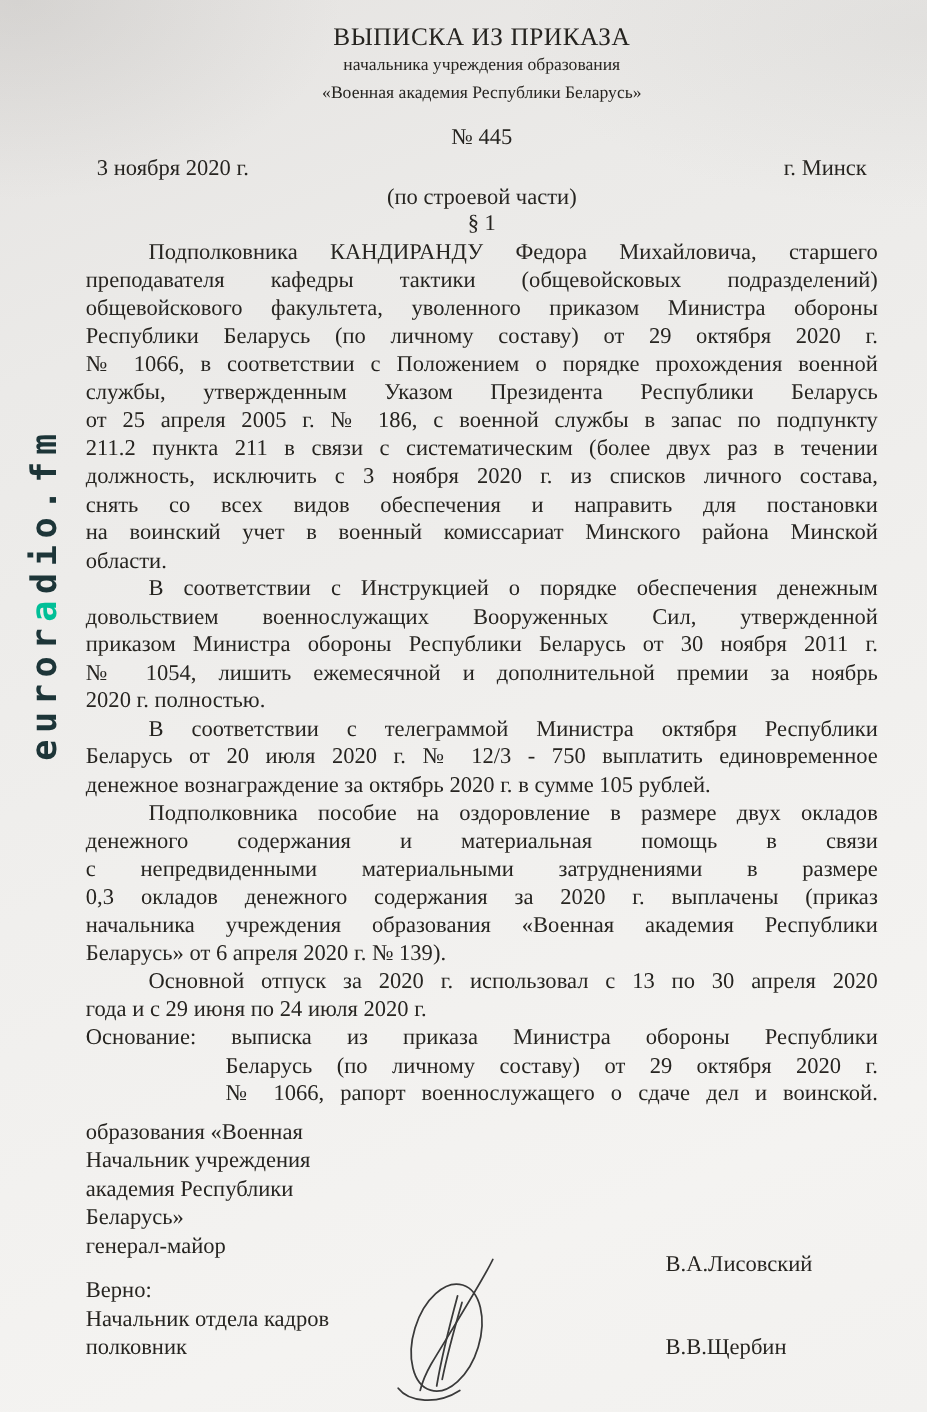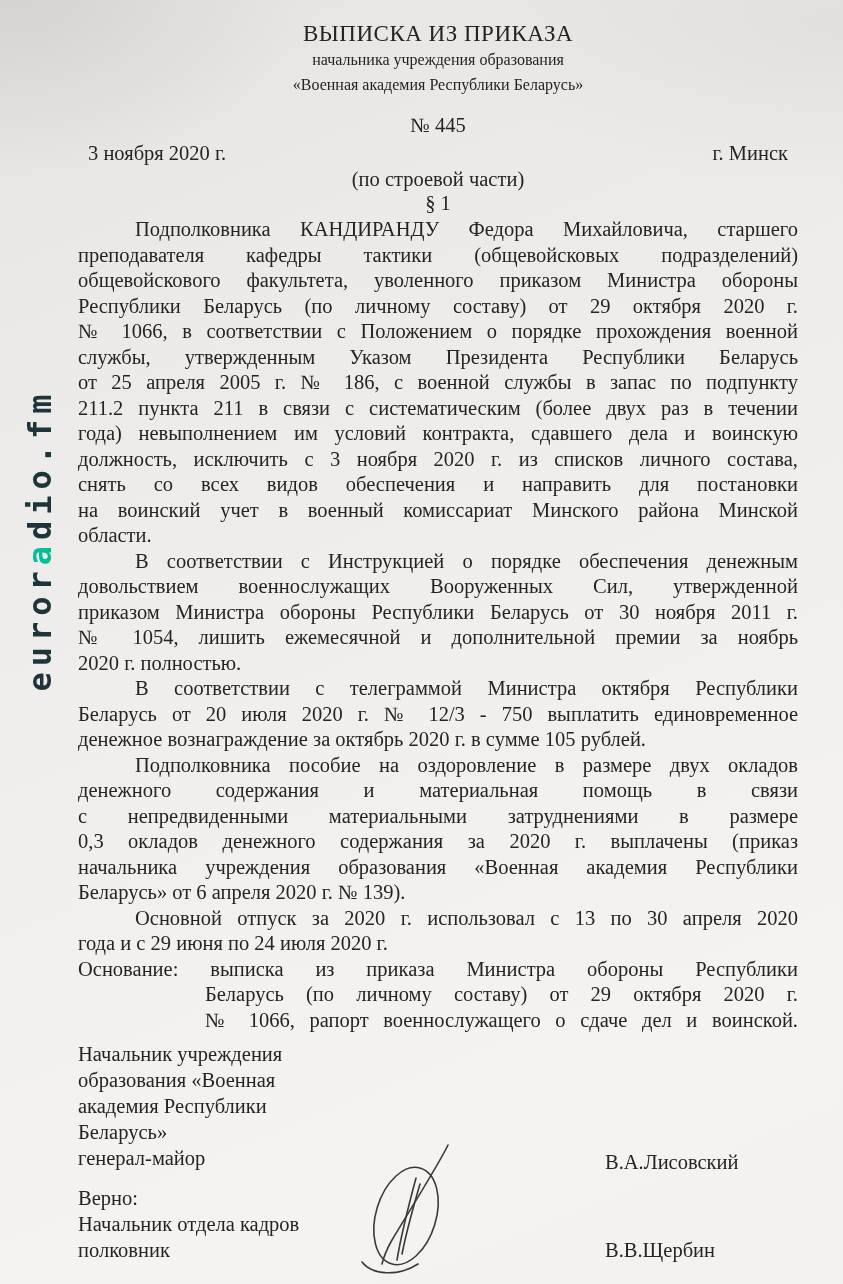--- a/index.html
+++ b/index.html
@@ -45,21 +45,21 @@
     white-space: normal;
   }
   .line.indent { padding-left: 57px; }
   .line.last { text-align-last: left; }
   .line.hang { margin-left: 127px; }
 
   .sig-block { position: relative; font-size: 20.5px; line-height: 26px; }
   .sig-block.first { margin-top: 8px; }
   .sig-block.second { margin-top: 14px; }
   .sig-name { position: absolute; left: 527px; white-space: nowrap; }
-  .sig-block.first  .sig-name { top: 108px; }
+  .sig-block.first  .sig-name { top: 120px; }
   .sig-block.second .sig-name { top: 52px; }
 
   .watermark {
     position: absolute;
     left: 20px; top: 375px;
     width: 40px; height: 330px;
     display: flex; align-items: center; justify-content: center;
     pointer-events: none;
   }
   .watermark-inner {
@@ -96,21 +96,20 @@
     <div id="paragraphs">
         <div class="para">
           <div class="line indent">Подполковника КАНДИРАНДУ Федора Михайловича, старшего</div>
           <div class="line">преподавателя кафедры тактики (общевойсковых подразделений)</div>
           <div class="line">общевойскового факультета, уволенного приказом Министра обороны</div>
           <div class="line">Республики Беларусь (по личному составу) от 29 октября 2020 г.</div>
           <div class="line">№ 1066, в соответствии с Положением о порядке прохождения военной</div>
           <div class="line">службы, утвержденным Указом Президента Республики Беларусь</div>
           <div class="line">от 25 апреля 2005 г. № 186, с военной службы в запас по подпункту</div>
           <div class="line">211.2 пункта 211 в связи с систематическим (более двух раз в течении</div>
-          <div class="line">года) невыполнением им условий контракта, сдавшего дела и воинскую</div>
           <div class="line">должность, исключить с 3 ноября 2020 г. из списков личного состава,</div>
           <div class="line">снять со всех видов обеспечения и направить для постановки</div>
           <div class="line">на воинский учет в военный комиссариат Минского района Минской</div>
           <div class="line last">области.</div>
         </div>
         <div class="para">
           <div class="line indent">В соответствии с Инструкцией о порядке обеспечения денежным</div>
           <div class="line">довольствием военнослужащих Вооруженных Сил, утвержденной</div>
           <div class="line">приказом Министра обороны Республики Беларусь от 30 ноября 2011 г.</div>
           <div class="line">№ 1054, лишить ежемесячной и дополнительной премии за ноябрь</div>
@@ -136,22 +135,22 @@
       </div>
 
     <div id="basis">
         <div class="line"><span>Основание:</span> выписка из приказа Министра обороны Республики</div>
         <div class="line hang">Беларусь (по личному составу) от 29 октября 2020 г.</div>
         <div class="line hang">№ 1066, рапорт военнослужащего о сдаче дел и воинской.</div>
       </div>
 
     <div id="signatures">
         <div class="sig-block first">
+          <div>образования «Военная</div>
           <div>Начальник учреждения</div>
-          <div>образования «Военная</div>
           <div>академия Республики</div>
           <div>Беларусь»</div>
           <div>генерал-майор</div>
           <span class="sig-name">В.А.Лисовский</span>
         </div>
         <div class="sig-block second">
           <div>Верно:</div>
           <div>Начальник отдела кадров</div>
           <div>полковник</div>
           <span class="sig-name">В.В.Щербин</span>

